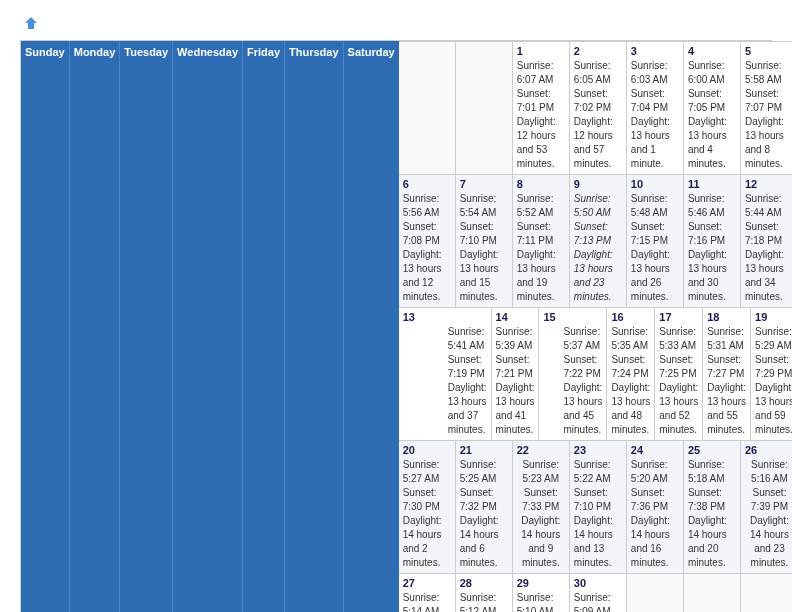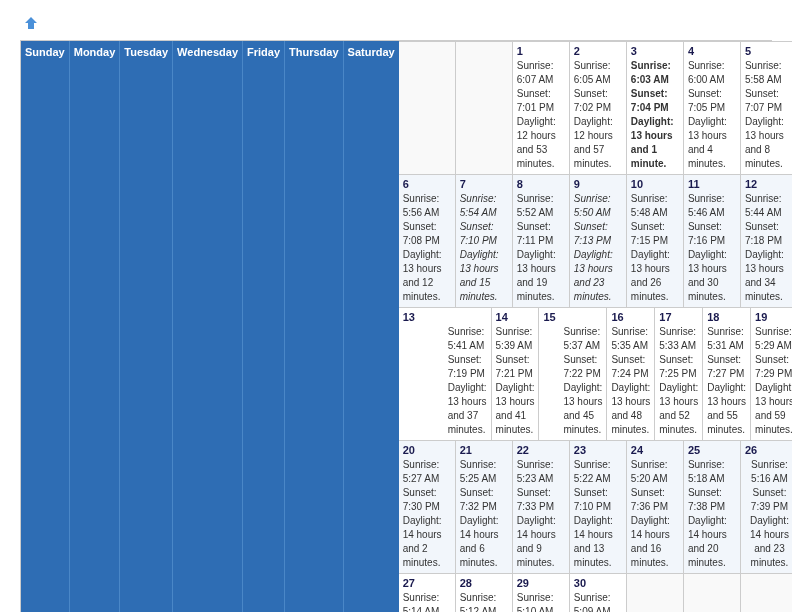--- a/index.html
+++ b/index.html
@@ -158,21 +158,21 @@
           </div>
           <div class="cal-cell">
             <div class="day-num">2</div>
             <div class="day-info" style="white-space: pre-line;">Sunrise: 6:05 AM
 Sunset: 7:02 PM
 Daylight: 12 hours
 and 57 minutes.</div>
           </div>
           <div class="cal-cell">
             <div class="day-num">3</div>
-            <div class="day-info" style="white-space: pre-line; font-weight: bold;">Sunrise: 6:03 AM
+            <div class="day-info" style="white-space: pre-line;">Sunrise: 6:03 AM
 Sunset: 7:04 PM
 Daylight: 13 hours
 and 1 minute.</div>
           </div>
           <div class="cal-cell">
             <div class="day-num">4</div>
             <div class="day-info" style="white-space: pre-line;">Sunrise: 6:00 AM
 Sunset: 7:05 PM
 Daylight: 13 hours
 and 4 minutes.</div>
@@ -188,21 +188,21 @@
         <div class="cal-row row-alt">
           <div class="cal-cell">
             <div class="day-num">6</div>
             <div class="day-info" style="white-space: pre-line;">Sunrise: 5:56 AM
 Sunset: 7:08 PM
 Daylight: 13 hours
 and 12 minutes.</div>
           </div>
           <div class="cal-cell">
             <div class="day-num">7</div>
-            <div class="day-info" style="white-space: pre-line; font-style: italic;">Sunrise: 5:54 AM
+            <div class="day-info" style="white-space: pre-line;">Sunrise: 5:54 AM
 Sunset: 7:10 PM
 Daylight: 13 hours
 and 15 minutes.</div>
           </div>
           <div class="cal-cell">
             <div class="day-num">8</div>
             <div class="day-info" style="white-space: pre-line;">Sunrise: 5:52 AM
 Sunset: 7:11 PM
 Daylight: 13 hours
 and 19 minutes.</div>
@@ -297,21 +297,21 @@
           </div>
           <div class="cal-cell">
             <div class="day-num">21</div>
             <div class="day-info" style="white-space: pre-line;">Sunrise: 5:25 AM
 Sunset: 7:32 PM
 Daylight: 14 hours
 and 6 minutes.</div>
           </div>
           <div class="cal-cell">
             <div class="day-num">22</div>
-            <div class="day-info" style="white-space: pre-line;">Sunrise: 5:23 AM
+            <div class="day-info" style="white-space: pre-line; text-align: center;">Sunrise: 5:23 AM
 Sunset: 7:33 PM
 Daylight: 14 hours
 and 9 minutes.</div>
           </div>
           <div class="cal-cell">
             <div class="day-num">23</div>
             <div class="day-info" style="white-space: pre-line;">Sunrise: 5:22 AM
 Sunset: 7:10 PM
 Daylight: 14 hours
 and 13 minutes.</div>

